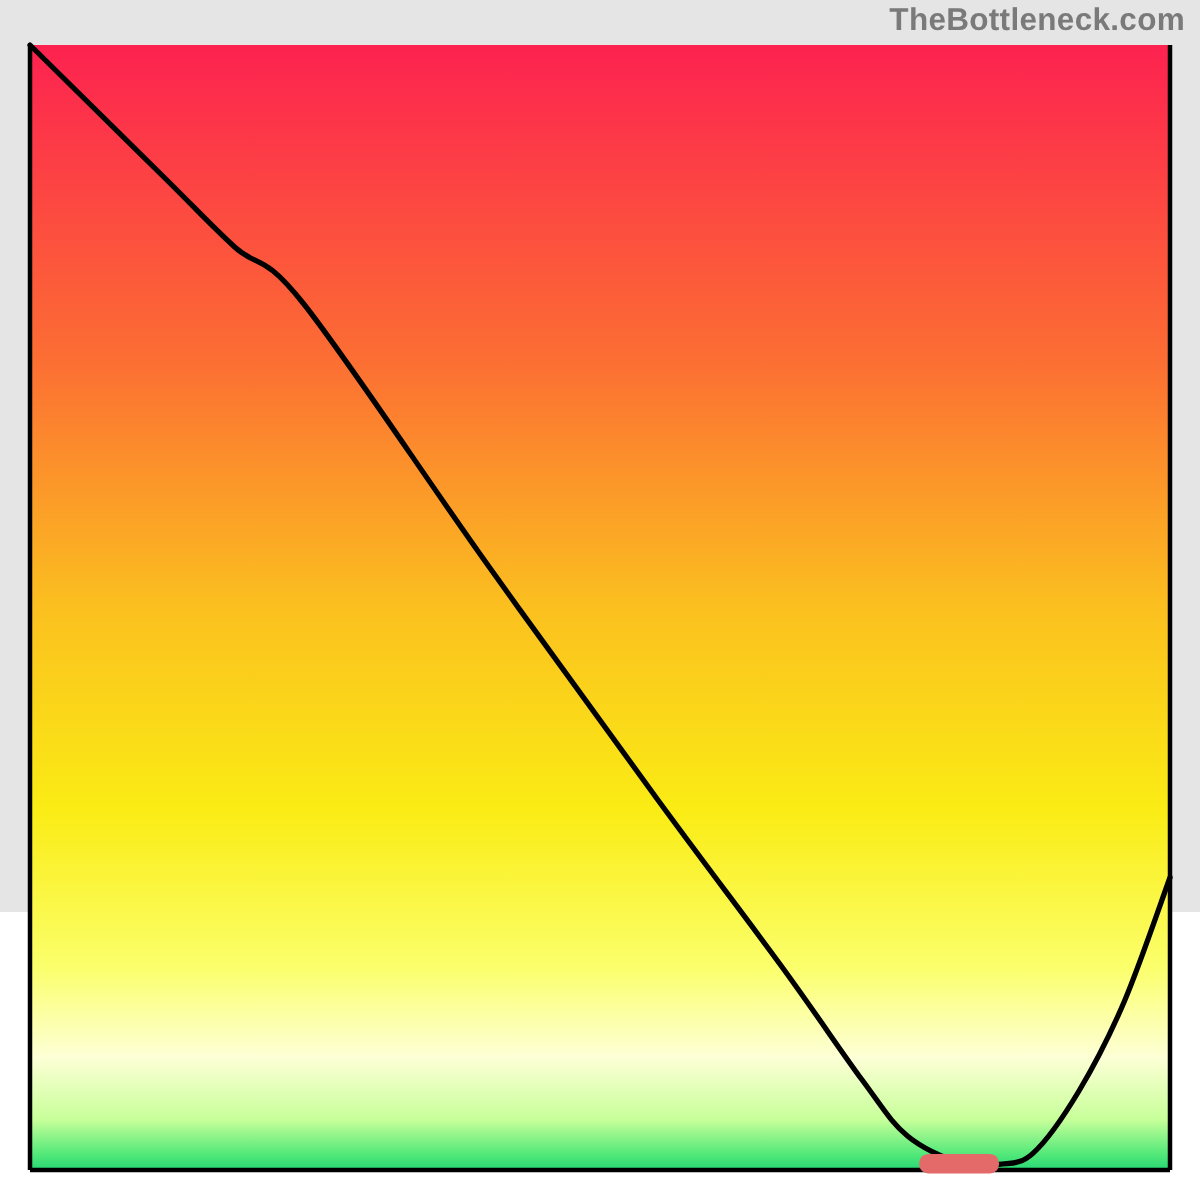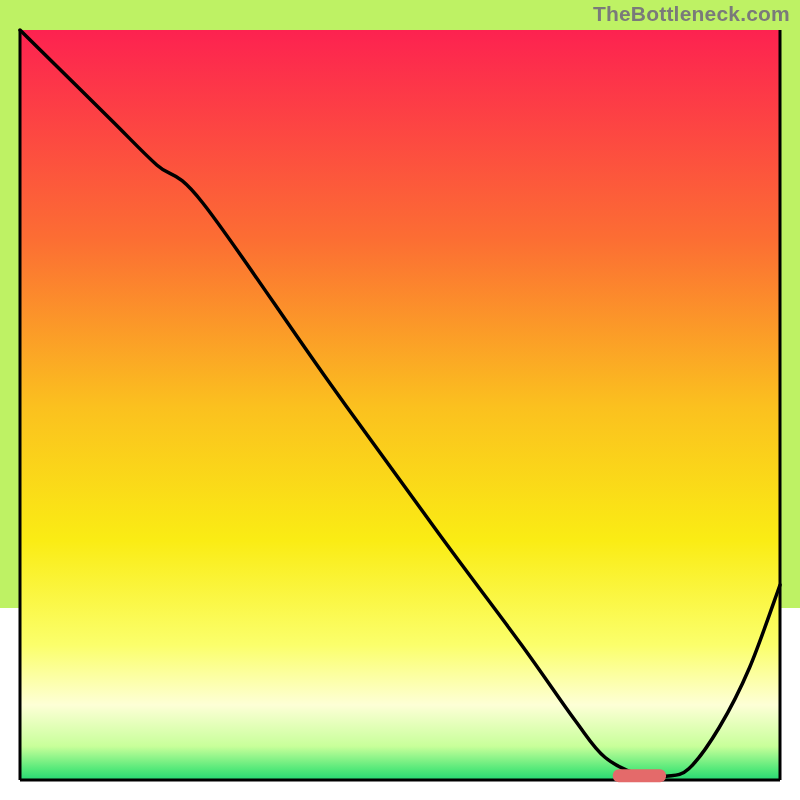--- a/index.html
+++ b/index.html
@@ -7,21 +7,21 @@
     padding: 0;
     width: 800px;
     height: 800px;
     overflow: hidden;
     font-family: Arial, Helvetica, sans-serif;
   }
   .wrap {
     position: relative;
     width: 800px;
     height: 608px;
-    background: #bef264;
+    background: #e5e5e5;
   }
   .attrib {
     position: absolute;
     top: 2px;
     right: 10px;
     font-size: 21px;
     font-weight: bold;
     color: #7a7a7a;
     letter-spacing: 0.2px;
   }

